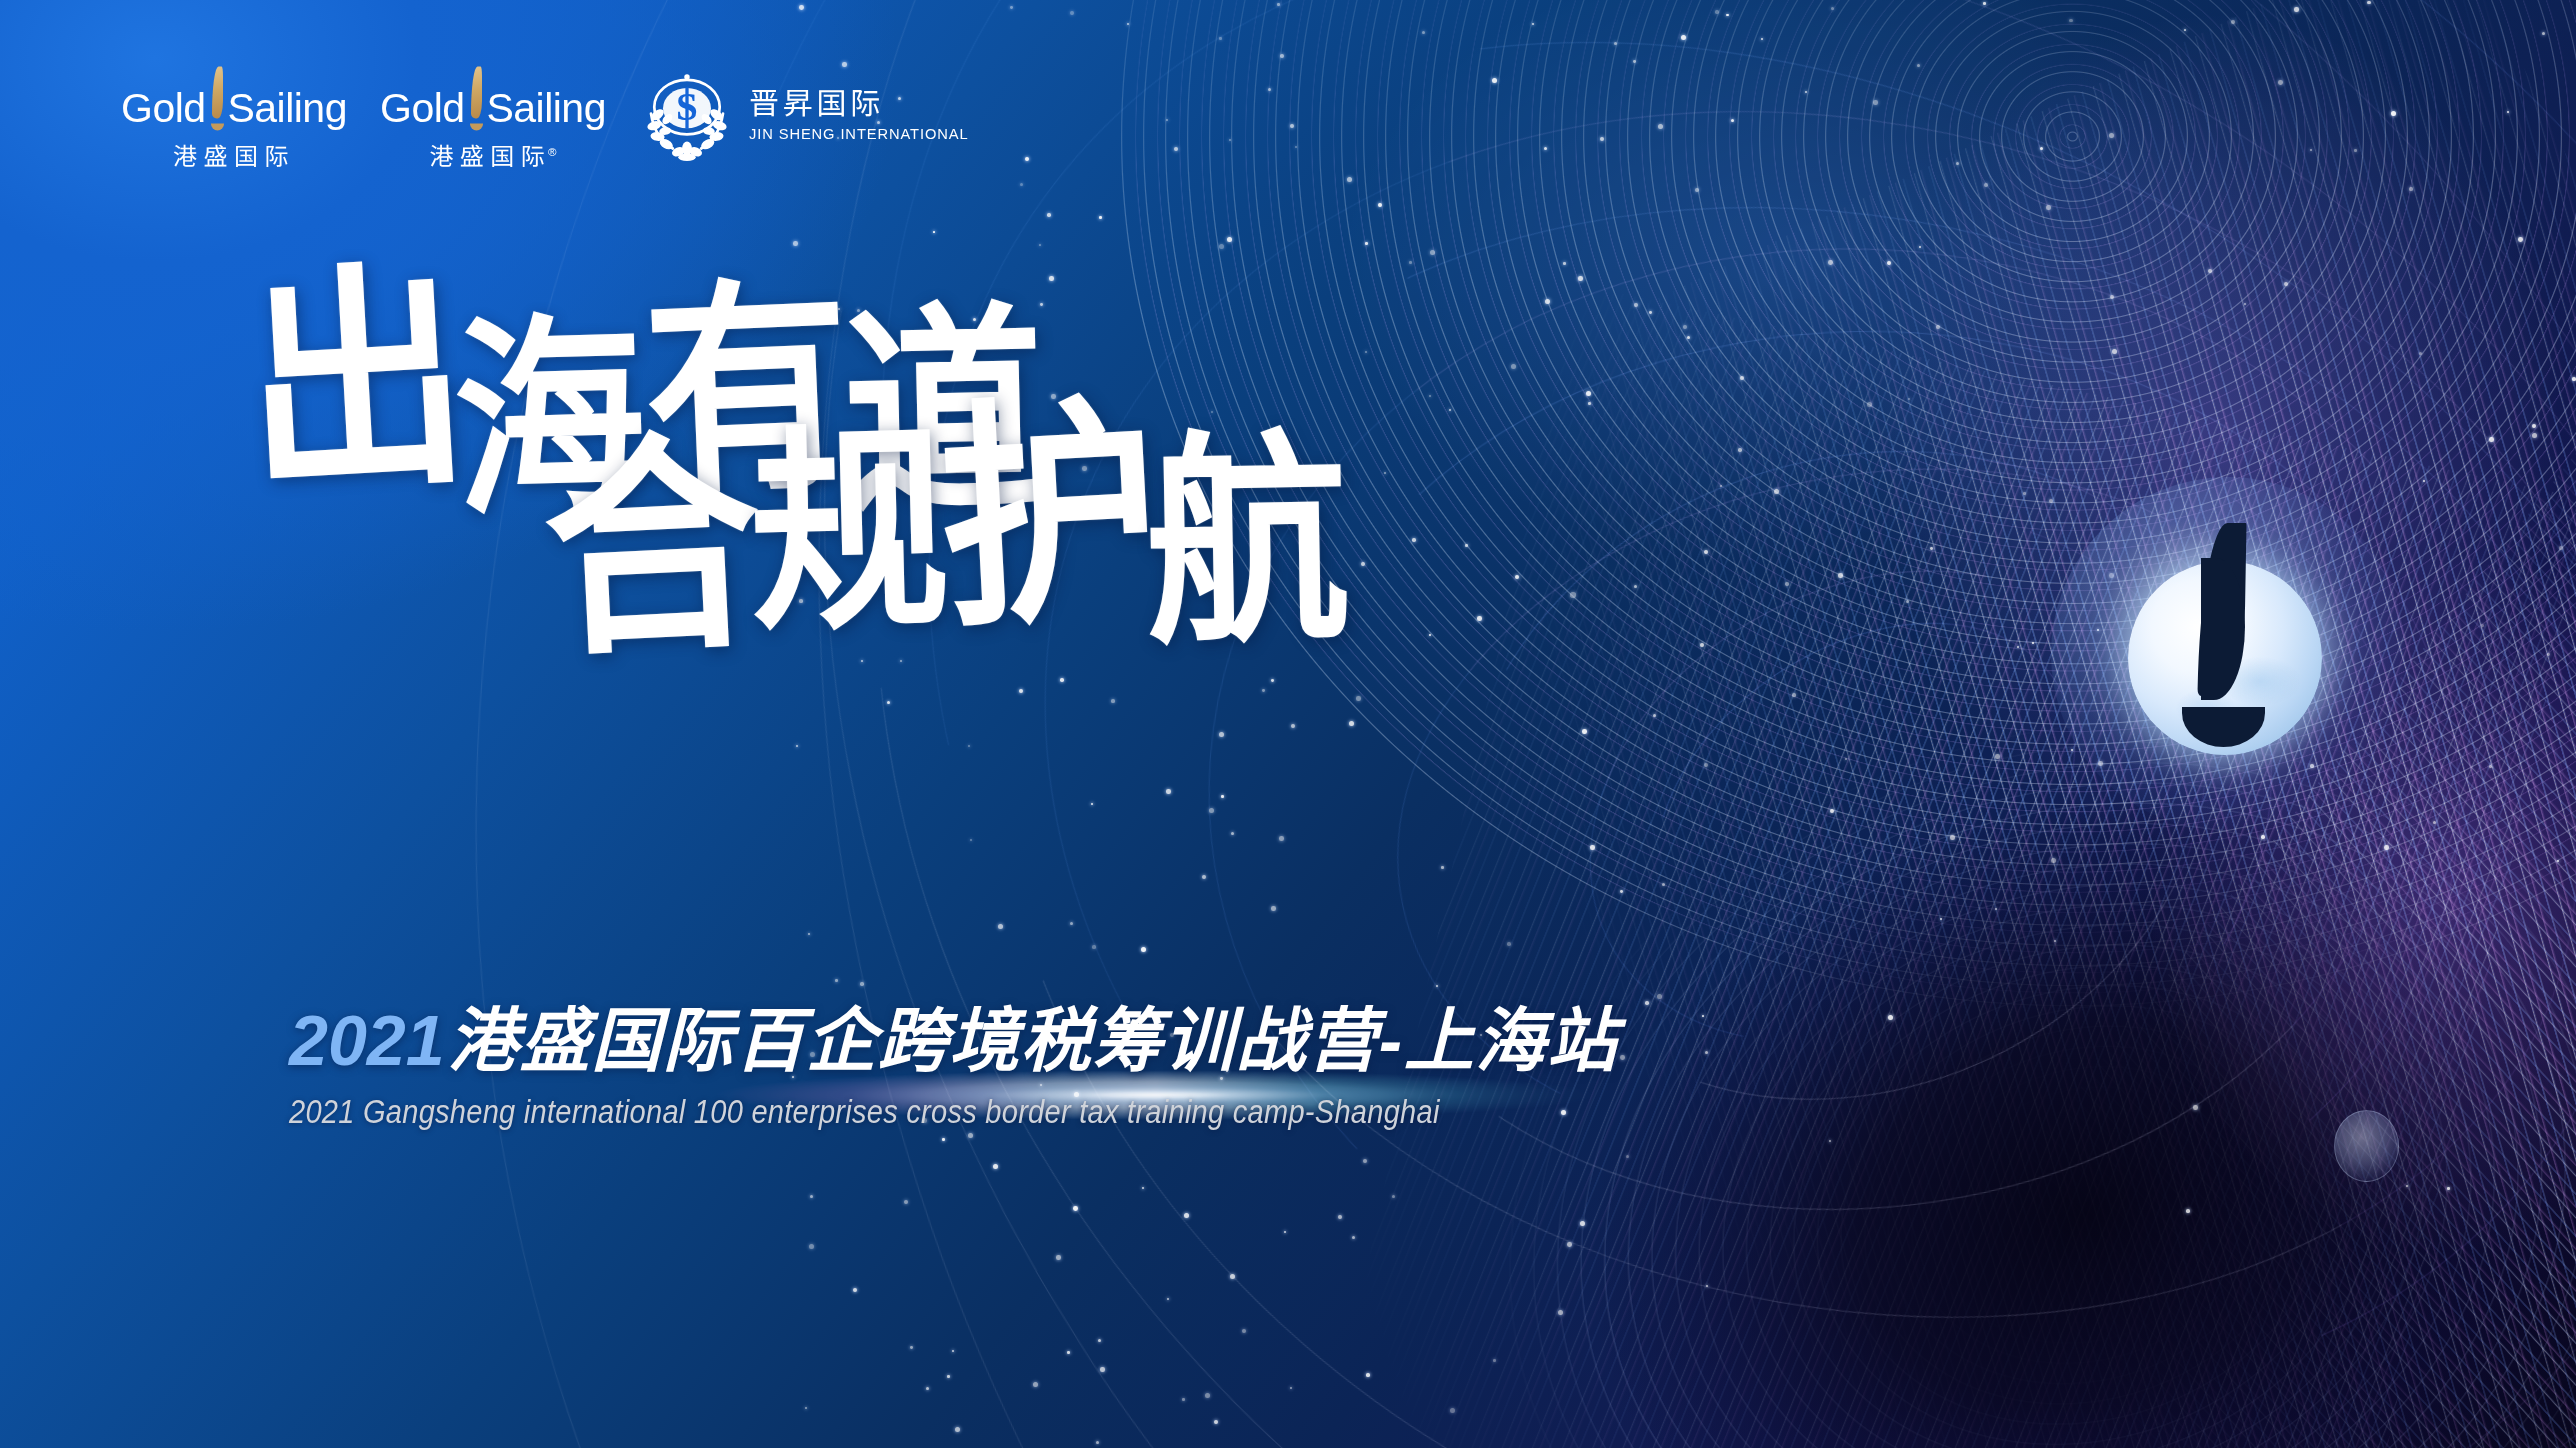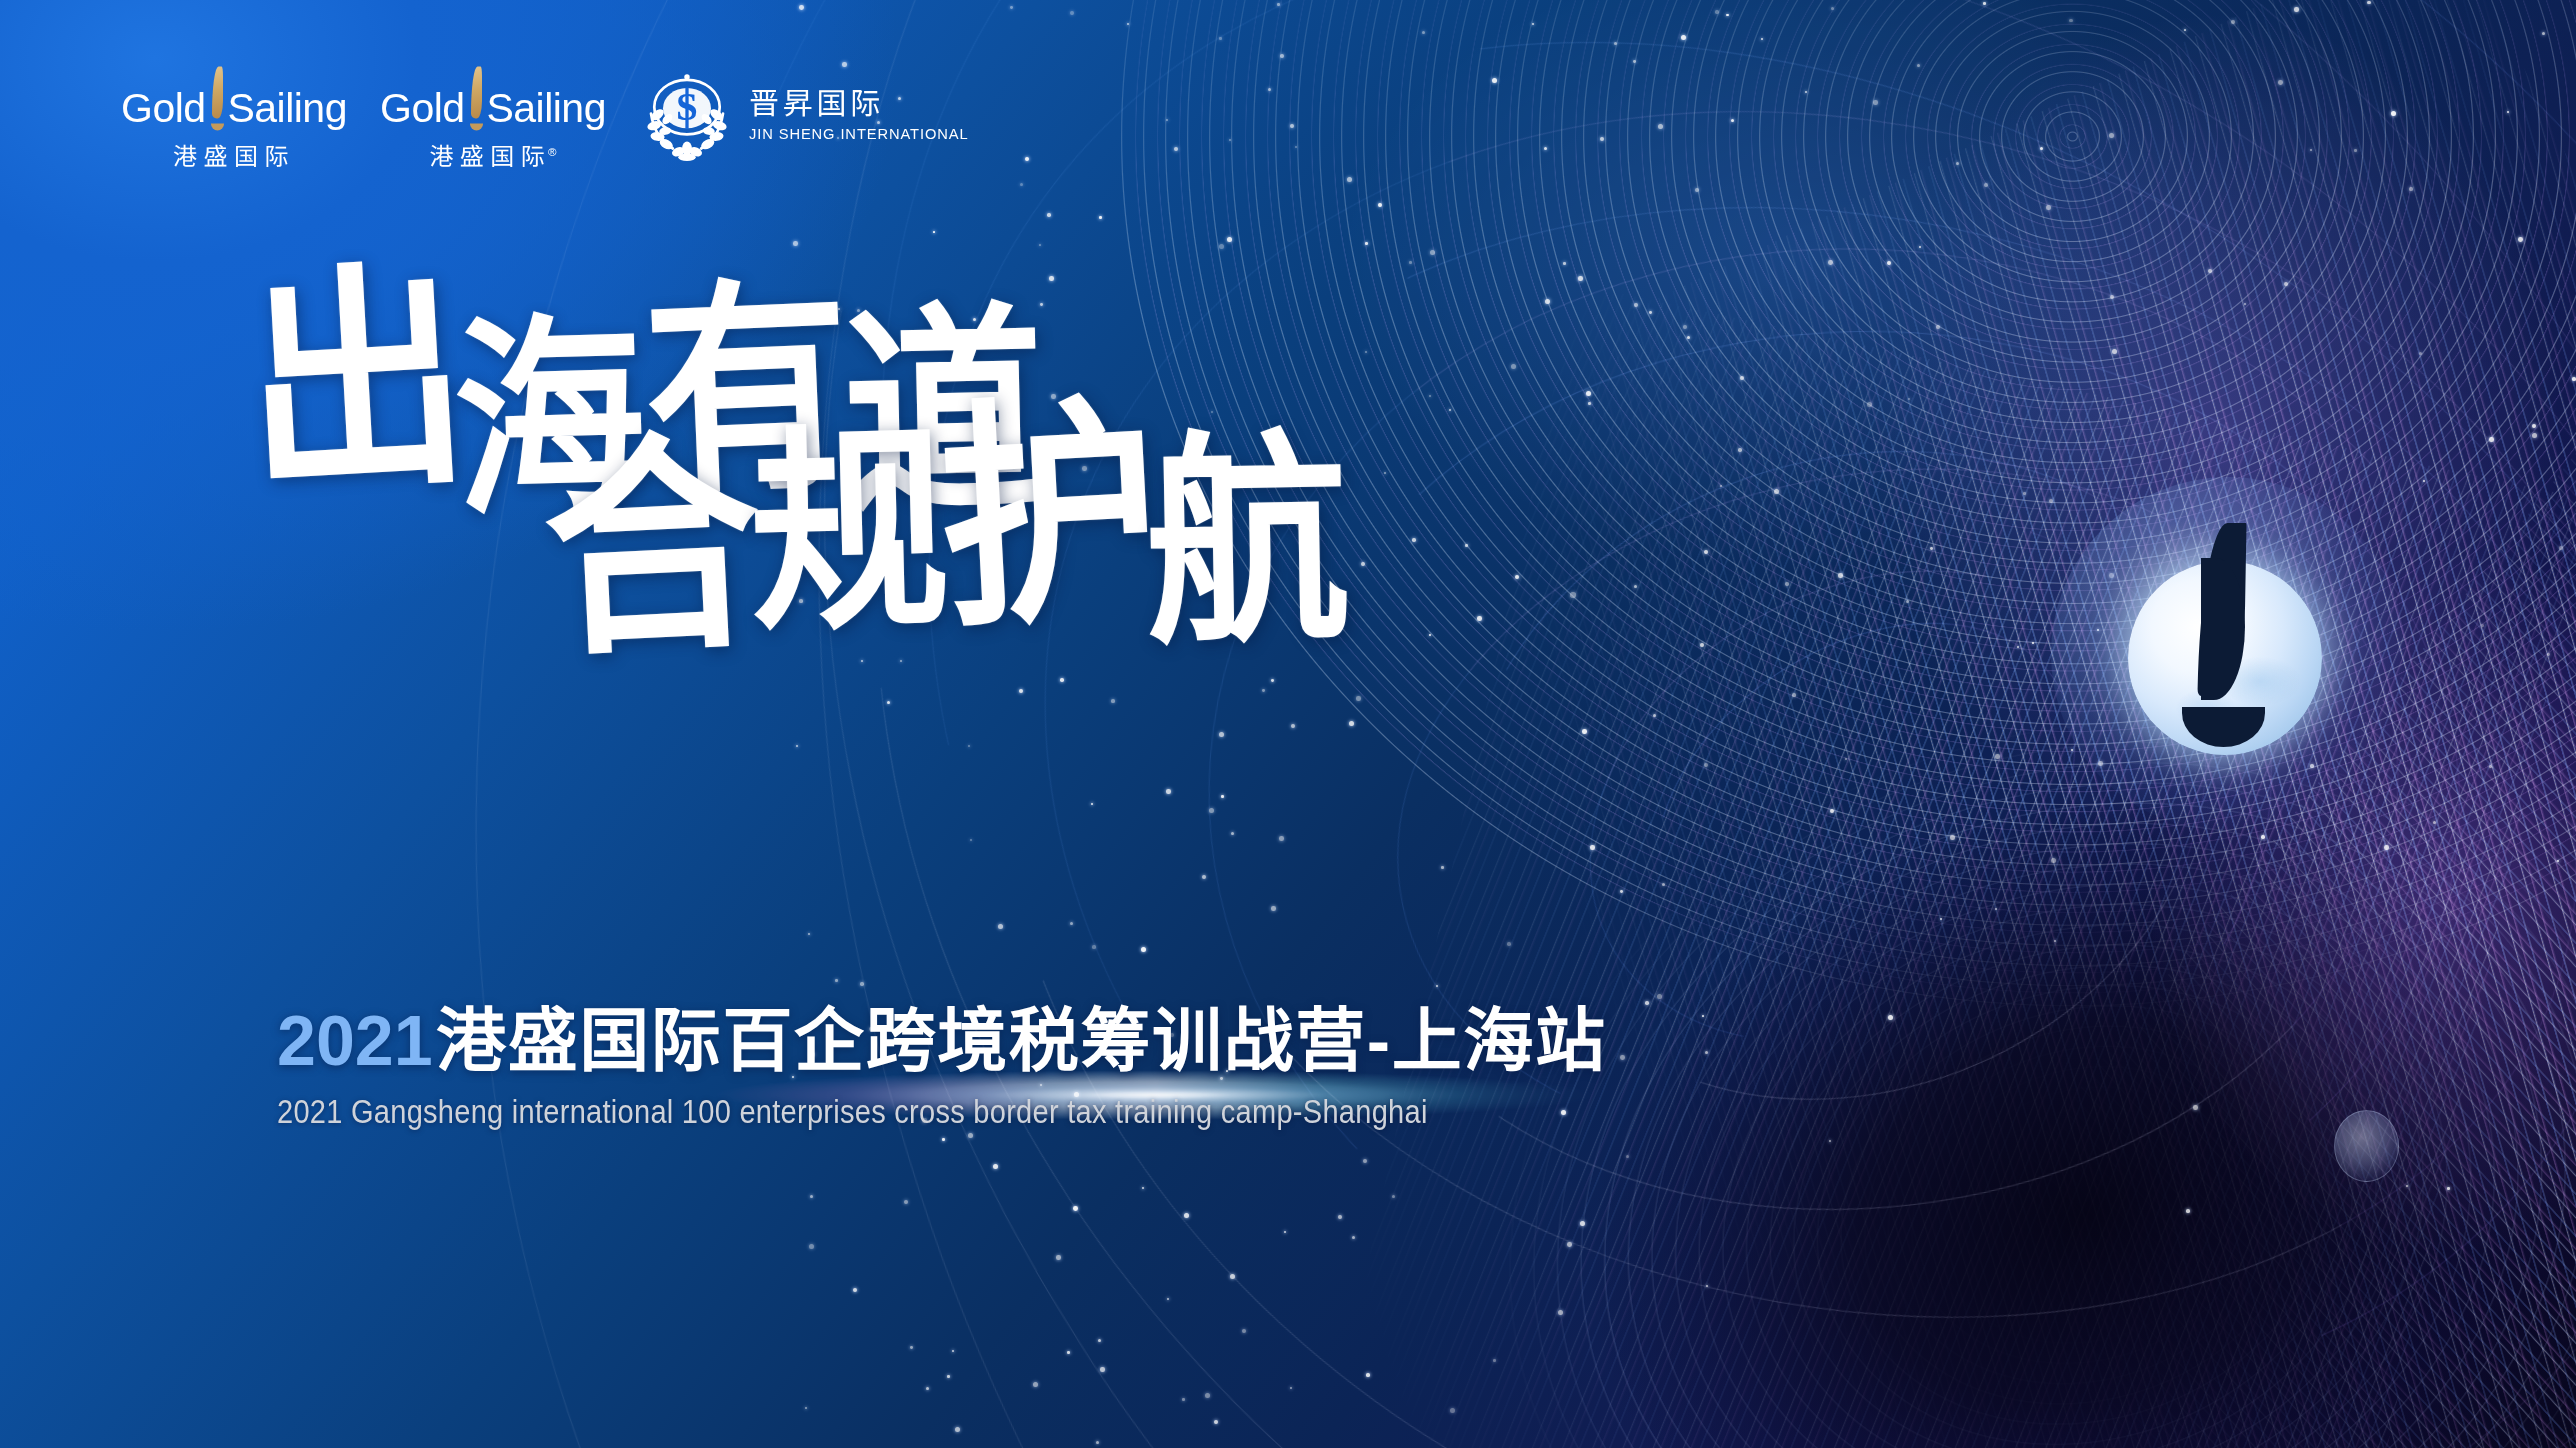--- a/index.html
+++ b/index.html
@@ -381,22 +381,23 @@
     font-size:203px;
   }
   #calli-line2 .ch:nth-child(1){ transform:translateY(14px)  rotate(-2.8deg) scale(1.06,1.14); margin-right:-6.5px; }
   #calli-line2 .ch:nth-child(2){ transform:translateY(-2.2px)  rotate(-1.4deg) scale(0.98,1.08); margin-right:-2.2px; }
   #calli-line2 .ch:nth-child(3){ transform:translateY(-18.5px) rotate(-3.0deg) scale(1.08,1.18); margin-right:-5.5px; }
   #calli-line2 .ch:nth-child(4){ transform:translateY(7.6px)  rotate(-1.0deg) scale(1.00,1.10); }
 
   
   #subtitle-block {
     position:absolute;
-    left:277px; top:1002px;
+    left:289px; top:1002px;
     z-index:35;
+    font-style:italic;
   }
   #subtitle-cn {
     font-size:70px;
     font-weight:700;
     color:#ffffff;
     letter-spacing:1.6px;
     white-space:nowrap;
     line-height:1.12;
     text-shadow:0 1.6px 8.7px rgba(5,25,70,0.55);
   }

